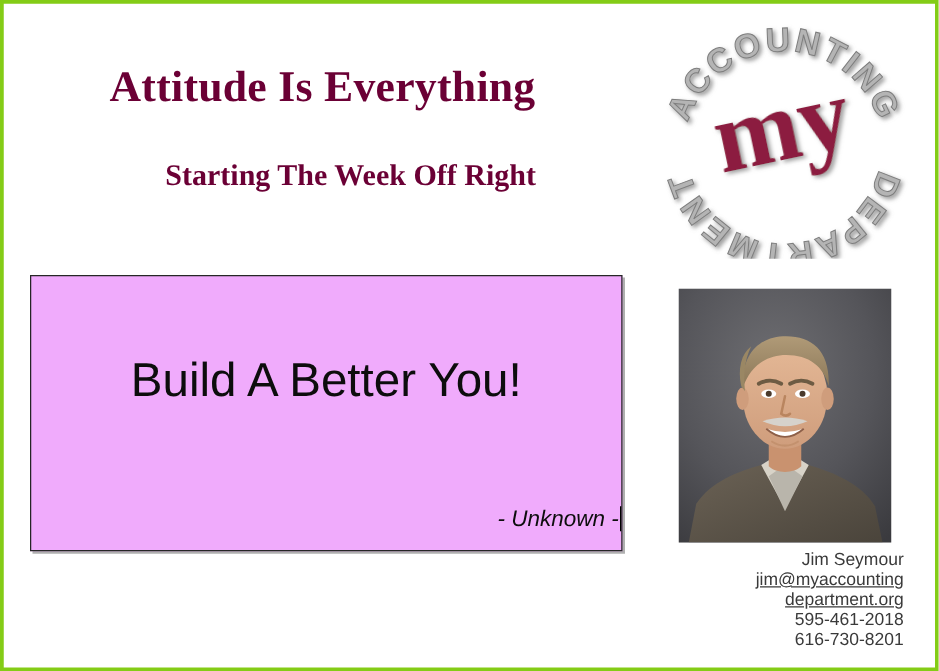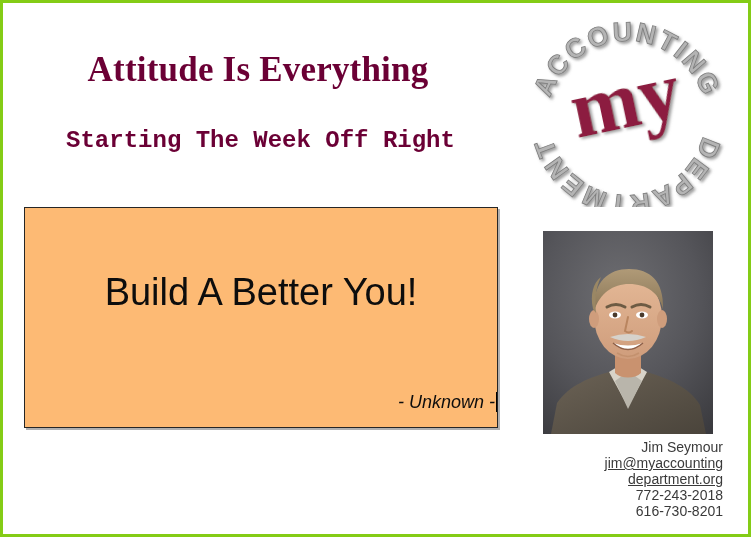--- a/index.html
+++ b/index.html
@@ -34,37 +34,38 @@
     color: #6b0035;
     letter-spacing: 0.2px;
     white-space: nowrap;
   }
   .subtitle {
     position: absolute;
     left: 0;
     top: 124px;
     width: 515px;
     text-align: center;
-    font-family: Liberation Mono, monospace;
+    font-family: Liberation Serif, serif;
     font-weight: bold;
     font-size: 24px;
     line-height: 28px;
     color: #6b0035;
     white-space: nowrap;
+    padding-left: 20px;
   }
 
   
   .quote-box {
     position: absolute;
     left: 21px;
-    top: 204px;
+    top: 217px;
     width: 474px;
     height: 221px;
     box-sizing: border-box;
-    background: #fdba74;
+    background: #f0abfc;
     border: 1px solid #262626;
     box-shadow: 2px 2px 0 0 #b0b0b0;
   }
   .quote-main {
     position: absolute;
     left: 0;
     right: 0;
     top: 62px;
     text-align: center;
     font-family: "Liberation Sans", sans-serif;
@@ -231,17 +232,17 @@
       <path d="M 70,112 q 15,13 30,0" stroke="#8d5f48" stroke-width="1.4" fill="none"></path>
 
       <path d="M 74,122 q 11,7 22,0" stroke="#bb8864" stroke-width="1.6" fill="none" opacity="0.6"></path>
     </svg>
   </div>
 
   <div class="contact">
     <span class="name">Jim Seymour</span>
     <span class="email-link">jim@myaccounting</span>
     <span class="email-link">department.org</span>
-    <span class="phone">772-243-2018</span>
+    <span class="phone">595-461-2018</span>
     <span class="phone">616-730-8201</span>
   </div>
 
 </div>
 
 </body></html>

